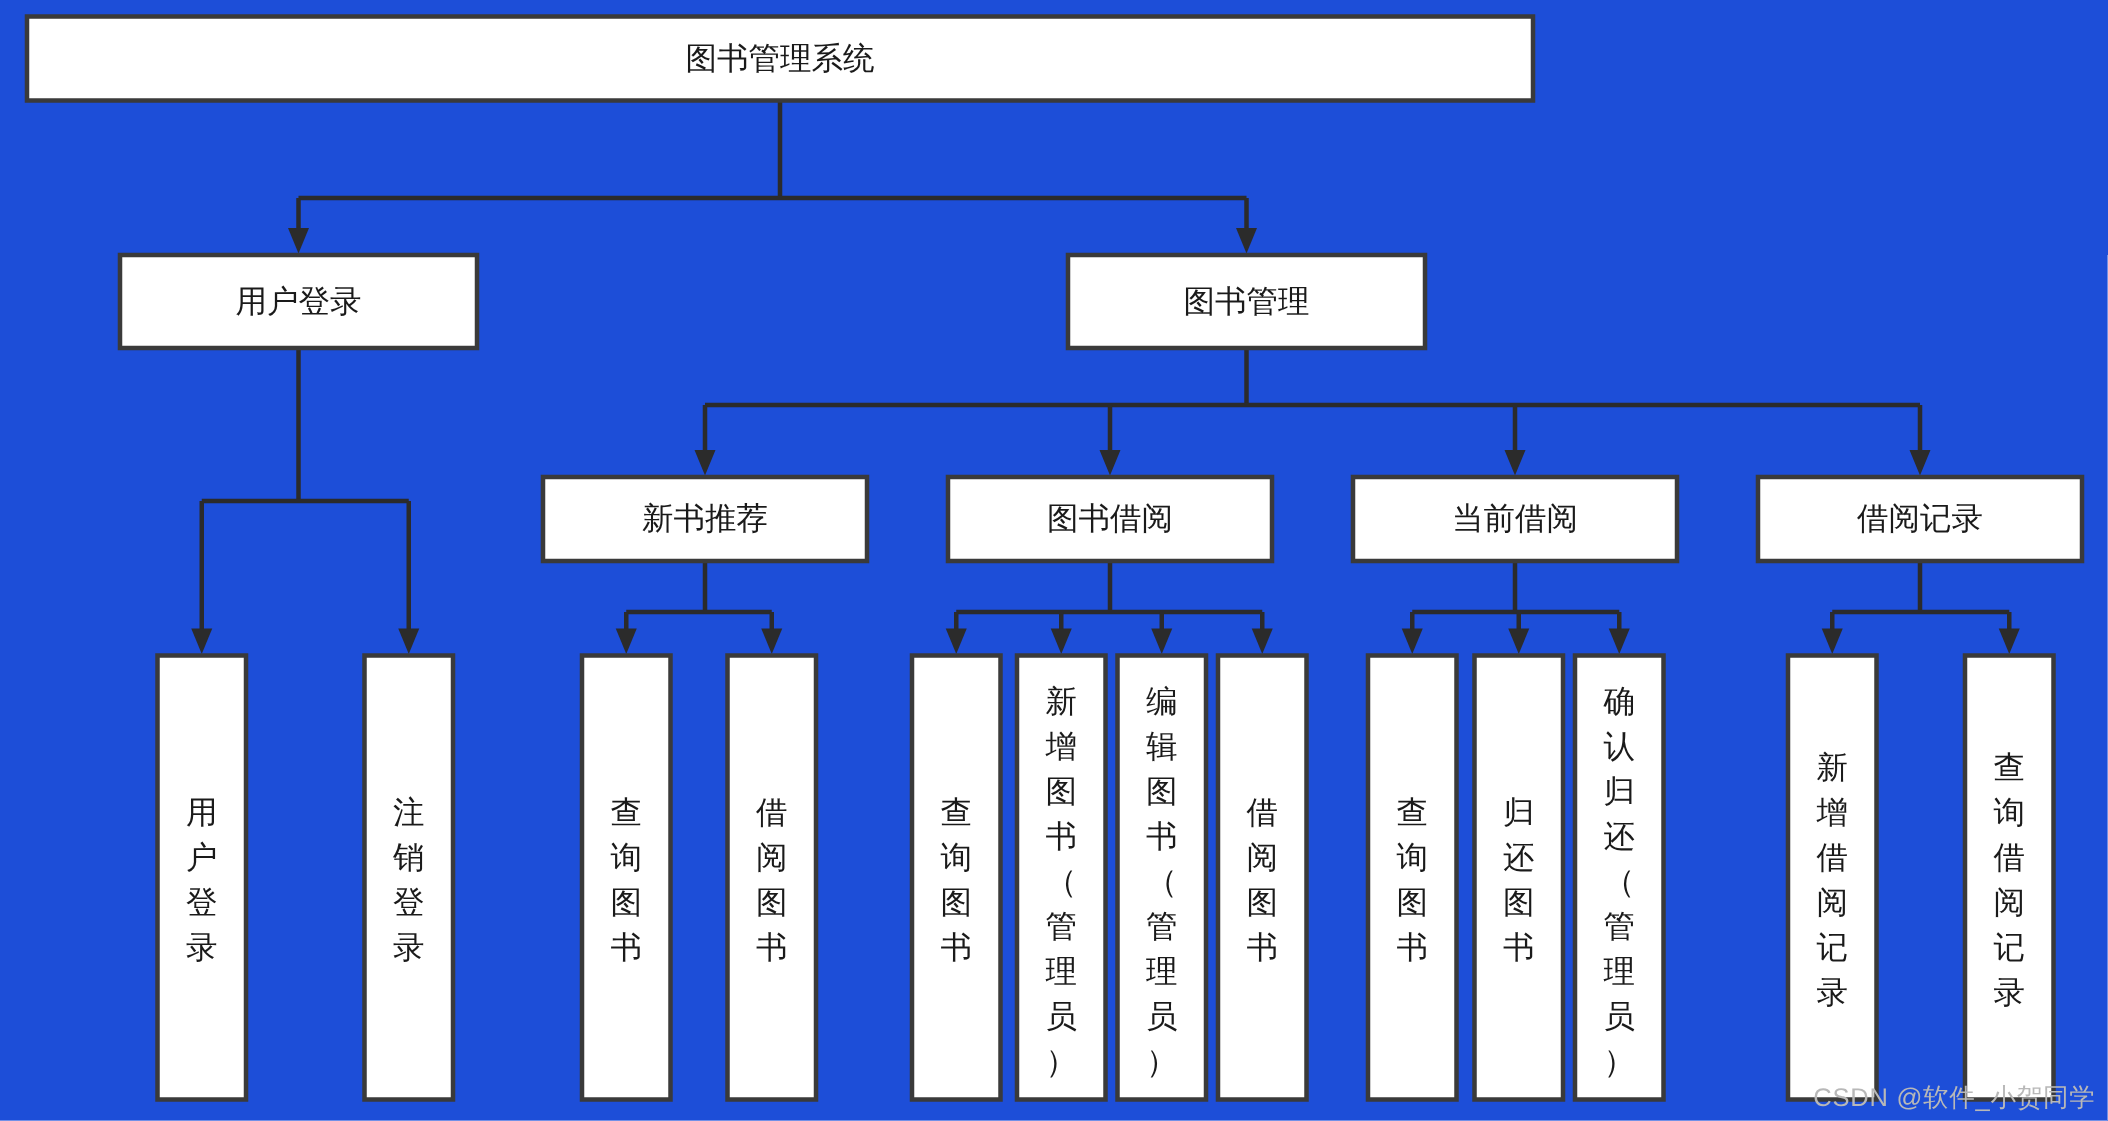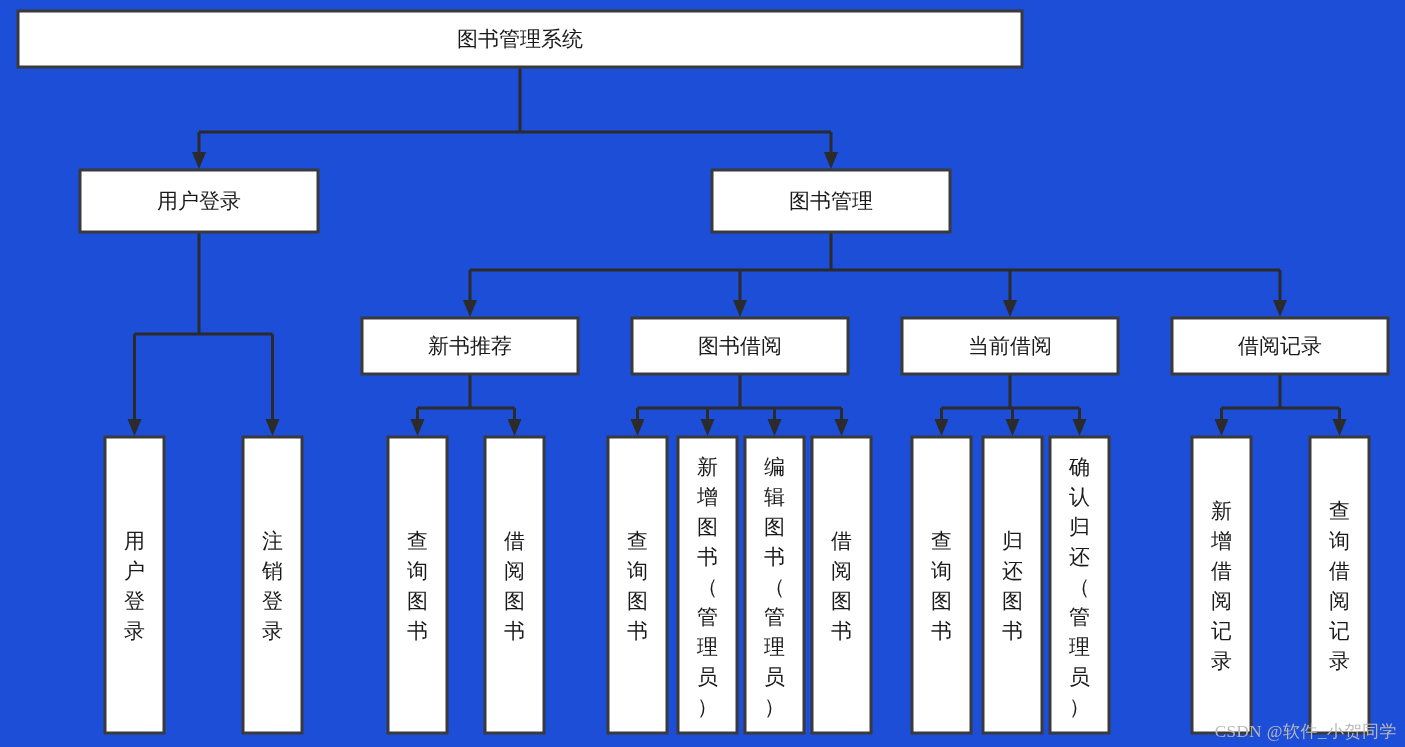--- a/index.html
+++ b/index.html
@@ -51,21 +51,21 @@
   .node-label-v {
     font-family: "DejaVu Sans", "Liberation Sans", sans-serif;
     font-size: 21px;
     fill: #1a1a1a;
     text-anchor: middle;
   }
   .watermark {
     position: absolute;
     right: 8px;
     bottom: 4px;
-    font-family: Liberation Serif, serif;
+    font-family: Liberation Sans, sans-serif;
     font-size: 17px;
     color: #b8b8b8;
     letter-spacing: 0.5px;
     white-space: nowrap;
     user-select: none;
   }
 </style>
 </head>
 <body>
 

